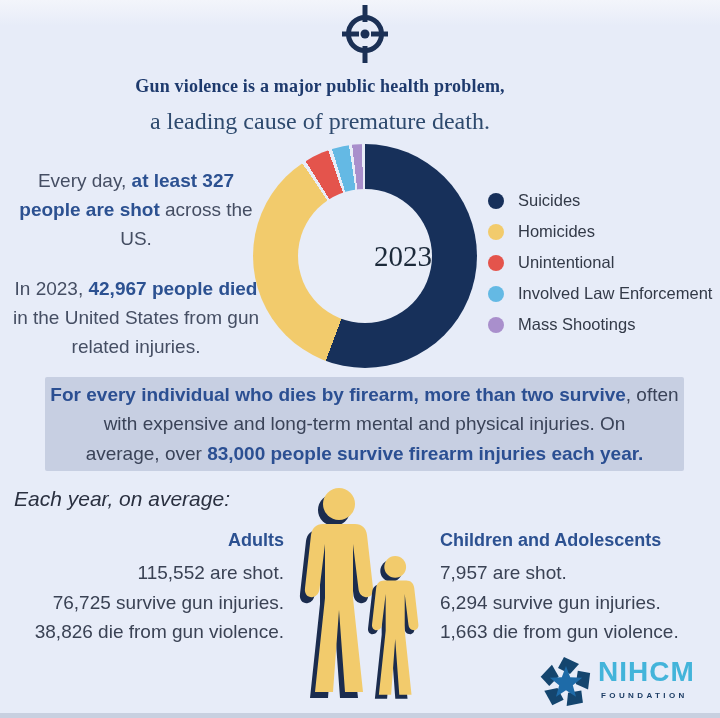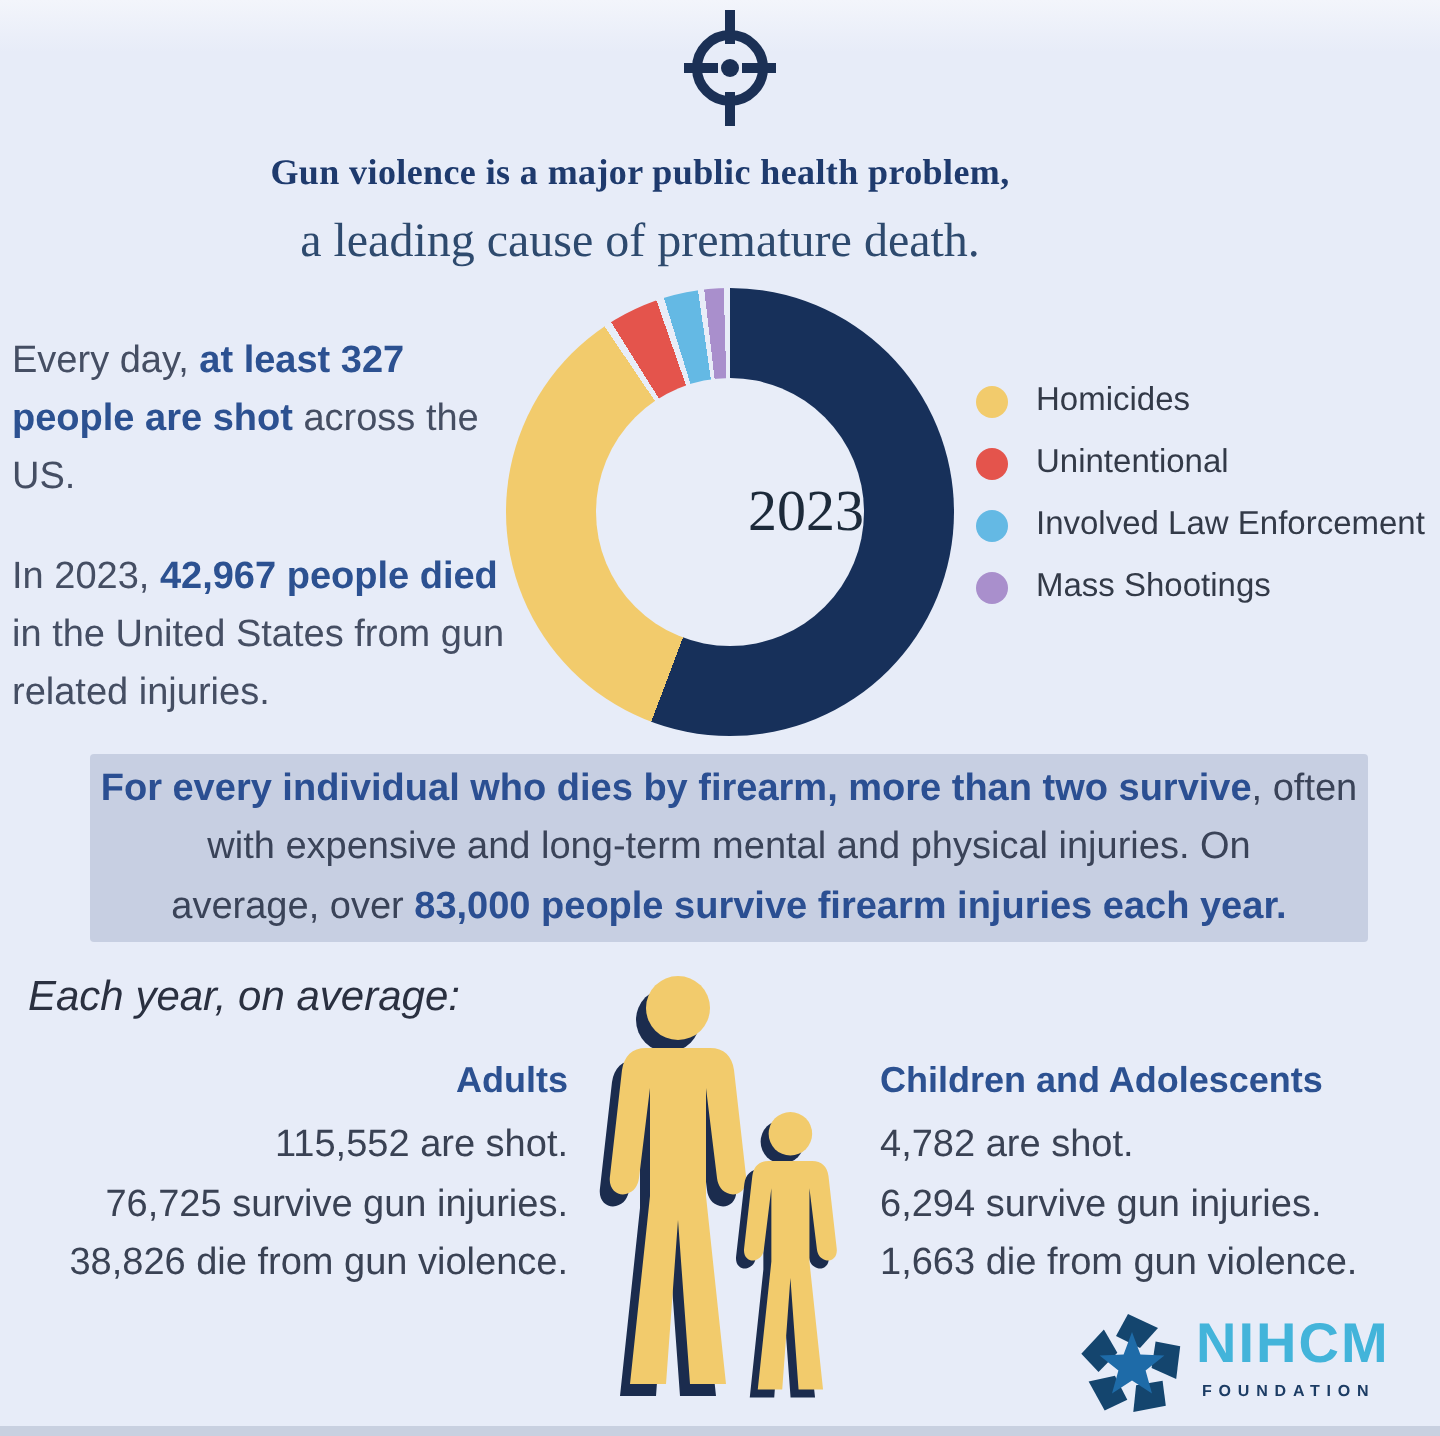--- a/index.html
+++ b/index.html
@@ -21,21 +21,21 @@
     font-family:"Liberation Serif", serif; font-weight:bold;
     font-size:18px; color:#1e3a6d; letter-spacing:0.2px;
   }
   .subtitle {
     position:absolute; left:0; top:108px; width:640px; text-align:center;
     font-family:"Liberation Serif", serif; font-weight:normal;
     font-size:24px; color:#2e4a6e;
   }
   
   .intro {
-    position:absolute; left:6px; top:166px; width:260px; 
+    position:absolute; left:6px; top:166px; width:260px; text-align:center;
     font-size:19px; line-height:29px; color:#454e63;
   }
   .intro p + p { margin-top:21px; }
   .blue-bold { font-weight:bold; color:#2c5191; }
   
   .donut {
     position:absolute; left:253px; top:144px; width:224px; height:224px;
     border-radius:50%;
   }
   .donut-hole {
@@ -115,20 +115,24 @@
   </div>
 
   <div class="donut" style="background: conic-gradient(rgb(23, 48, 90) 0deg, rgb(23, 48, 90) 200.577deg, rgb(242, 203, 108) 200.577deg, rgb(242, 203, 108) 325.937deg, rgb(232, 237, 248) 325.937deg, rgb(232, 237, 248) 327.937deg, rgb(228, 84, 76) 327.937deg, rgb(228, 84, 76) 340.831deg, rgb(232, 237, 248) 340.831deg, rgb(232, 237, 248) 342.831deg, rgb(100, 185, 228) 342.831deg, rgb(100, 185, 228) 351.786deg, rgb(232, 237, 248) 351.786deg, rgb(232, 237, 248) 353.386deg, rgb(169, 143, 204) 353.386deg, rgb(169, 143, 204) 358.4deg, rgb(232, 237, 248) 358.4deg, rgb(232, 237, 248) 360deg);">
     <div class="donut-hole">
       <span class="donut-year">2023</span>
     </div>
   </div>
 
   <div class="legend">
       <div class="legend-item">
+        <span class="swatch" style="background: rgb(23, 48, 90);"></span>
+        <span class="legend-label">Suicides</span>
+      </div>
+      <div class="legend-item">
         <span class="swatch" style="background: rgb(242, 203, 108);"></span>
         <span class="legend-label">Homicides</span>
       </div>
       <div class="legend-item">
         <span class="swatch" style="background: rgb(228, 84, 76);"></span>
         <span class="legend-label">Unintentional</span>
       </div>
       <div class="legend-item">
         <span class="swatch" style="background: rgb(100, 185, 228);"></span>
         <span class="legend-label">Involved Law Enforcement</span>
@@ -149,21 +153,21 @@
 
   <div class="adults-block">
     <div class="group-title">Adults</div>
     <div class="stat-line">115,552 are shot.</div>
     <div class="stat-line">76,725 survive gun injuries.</div>
     <div class="stat-line">38,826 die from gun violence.</div>
   </div>
 
   <div class="children-block">
     <div class="group-title">Children and Adolescents</div>
-    <div class="stat-line">4,782 are shot.</div>
+    <div class="stat-line">7,957 are shot.</div>
     <div class="stat-line">6,294 survive gun injuries.</div>
     <div class="stat-line">1,663 die from gun violence.</div>
   </div>
 
   <svg class="figures" width="145" height="214" viewBox="0 0 145 214">
     <defs>
       <g id="personShape">
         <circle cx="40" cy="16" r="16"></circle>
         <path d="M 24,36 L 56,36 C 63,36 67,40 68,47 L 74,100 C 75,107 70,110 66,109
                  C 62,108 60,105 59.5,101 L 54,56 L 54,110 L 64,204 L 46,204 L 40,122

